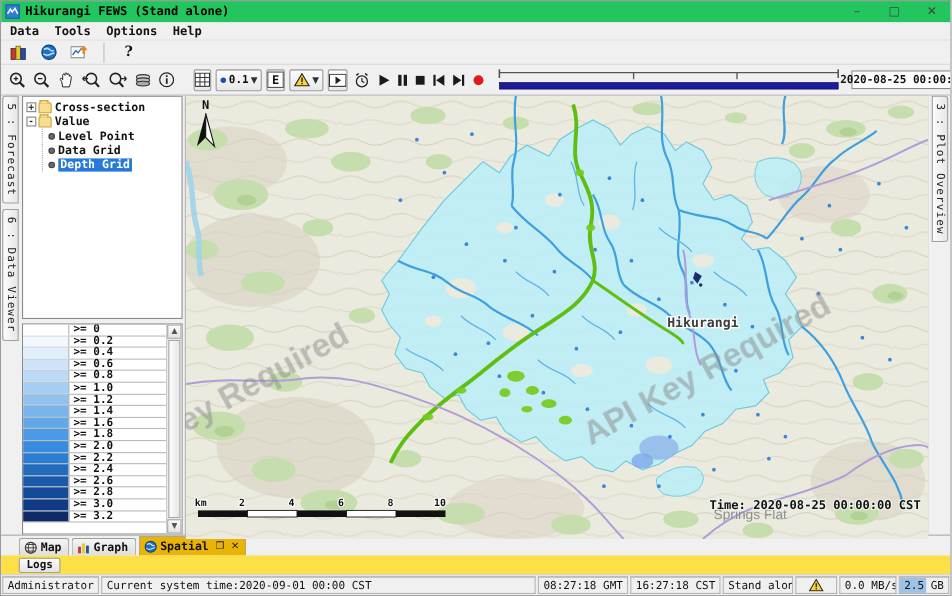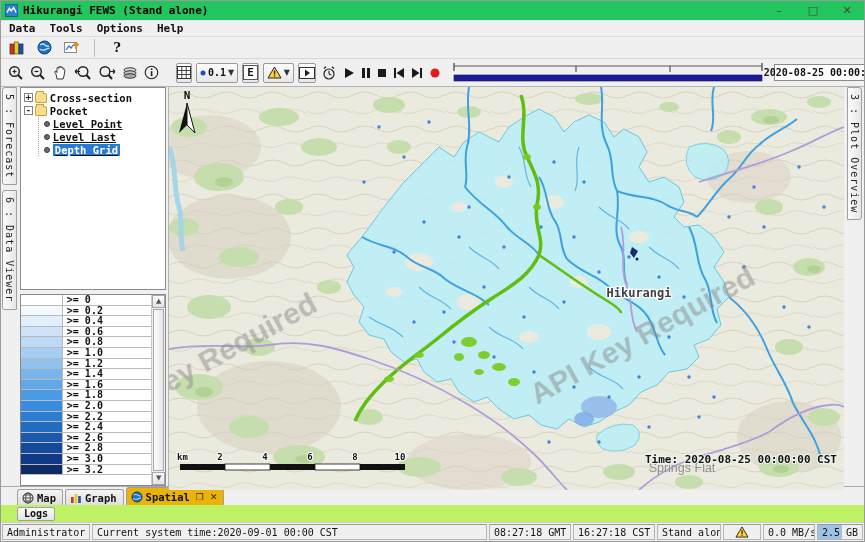--- a/index.html
+++ b/index.html
@@ -39,21 +39,21 @@
   .vtab { writing-mode:vertical-rl; font-size:10px; letter-spacing:1px; color:#222; background:linear-gradient(90deg,#fcfcfc,#e6e6e6); border:1px solid #9f9f9f; border-radius:3px 0 0 3px; padding:6px 1px; margin-bottom:5px; white-space:nowrap; }
   .vstrip.right .vtab { border-radius:0 3px 3px 0; }
 
   .left-panel { width:152px; display:flex; flex-direction:column; background:#f0f0f0; padding:0 2px; }
   .tree-box { height:203px; background:#fff; border:1px solid #8a8a8a; overflow:hidden; padding:3px 0 0 3px; }
   .tree-row { display:flex; align-items:center; height:13px; white-space:nowrap; font-weight:bold; font-size:10.5px; }
   .expander { width:9px; height:9px; border:1px solid #848484; background:#fff; font-size:8px; line-height:7px; text-align:center; margin-right:2px; flex:none; font-family:"DejaVu Sans",sans-serif; }
   .folder { width:12px; height:10px; background:#f7de8e; border:1px solid #c9a33c; border-radius:1px 2px 1px 1px; margin-right:3px; flex:none; position:relative; }
   .folder:before { content:""; position:absolute; top:-3px; left:0; width:6px; height:2px; background:#f7de8e; border:1px solid #c9a33c; border-bottom:none; }
   .bullet { width:6px; height:6px; border-radius:50%; background:#6b6b6b; border:1px solid #3d3d3d; margin:0 3px 0 1px; flex:none; }
-  .tree-children { margin-left:14px; border-left:1px dotted #aaa;text-decoration:underline; }
+  .tree-children { margin-left:14px; border-left:1px dotted #aaa; }
   .tree-leaf { padding-left:4px; }
   .tree-label.selected { background:#2779d8; color:#fff; padding:0 2px; }
 
   .splitter { height:4px; }
   .legend-box { flex:1; background:#fff; border:1px solid #8a8a8a; display:flex; flex-direction:column; overflow:hidden; }
   .legend-header { height:17px; display:flex; align-items:center; gap:4px; padding-left:4px; border-bottom:1px solid #c9c9c9; font-weight:bold; font-size:10.5px; flex:none; }
   .checkbox { width:9px; height:9px; border:1px solid #777; background:#fff; flex:none; }
   .legend-body { flex:1; display:flex; min-height:0; }
   .legend-list { flex:1; overflow:hidden; }
   .legend-row { display:flex; height:10.6px; border-bottom:1px solid #b9b9b9; font-size:10px; font-weight:bold; }
@@ -64,21 +64,21 @@
   .sb-thumb { flex:1; margin:1px; border:1px solid #a8a8a8; background:linear-gradient(90deg,#fdfdfd,#e6e6e6); }
 
   .map-wrap { width:675px; height:403px; position:relative; border-left:1px solid #b4b4b4; }
   .map-wrap svg { display:block; }
 
   
   .bottom-tabs { height:19px; background:#f0f0f0; border-top:1px solid #a9a9a9; display:flex; align-items:flex-end; gap:2px; padding-left:16px; }
   .btab { display:flex; align-items:center; gap:3px; border:1px solid #9f9f9f; border-bottom:none; border-radius:3px 3px 0 0; background:linear-gradient(#f4f4f4,#dedede); padding:1px 6px 1px 4px; height:16px; font-size:10.5px; font-weight:bold; }
   .btab.active { background:#eab308; height:18px; box-shadow:0 1px 0 #f0f0f0;justify-content:space-between; }
   .btab .mini-ctl { font-size:9px; margin-left:3px; color:#222; font-family:"DejaVu Sans",sans-serif; font-weight:bold; }
-  .logs-row { height:17px; background:#bef264; display:flex; align-items:center; padding-left:16px;text-align:center; }
+  .logs-row { height:17px; background:#fde047; display:flex; align-items:center; padding-left:16px;text-align:center; }
   .logs-btn { height:14px; border:1px solid #9f9f9f; border-radius:2px; background:linear-gradient(#fcfcfc,#e3e3e3); font-size:10px; font-weight:bold; padding:0 6px; display:flex; align-items:center; }
 
   
   .statusbar { height:19px; background:#f0f0f0; border-top:1px solid #cfcfcf; display:flex; align-items:stretch; padding:1px; gap:2px; font-size:10px; }
   .status-cell { border:1px solid #b5b5b5; border-top-color:#9a9a9a; background:#f0f0f0; display:flex; align-items:center; padding:0 4px; white-space:nowrap; overflow:hidden; position:relative; }
   .mem-fill { position:absolute; left:0; top:0; bottom:0; width:55%; background:#9cc3e6; }
   .mem-text { position:relative; }
 
   .icon-img { display:block; }
 </style>
@@ -274,30 +274,30 @@
     <div class="left-panel">
       <div class="tree-box">
         <div class="tree-row">
           <span class="expander">+</span>
           <span class="folder"></span>
           <span class="tree-label">Cross-section</span>
         </div>
         <div class="tree-row">
           <span class="expander">-</span>
           <span class="folder"></span>
-          <span class="tree-label">Pocket</span>
+          <span class="tree-label">Value</span>
         </div>
         <div class="tree-children">
           <div class="tree-row tree-leaf">
             <span class="bullet"></span>
             <span class="tree-label">Level Point</span>
           </div>
           <div class="tree-row tree-leaf">
             <span class="bullet"></span>
-            <span class="tree-label">Level Last</span>
+            <span class="tree-label">Data Grid</span>
           </div>
           <div class="tree-row tree-leaf">
             <span class="bullet"></span>
             <span class="tree-label selected">Depth Grid</span>
           </div>
         </div>
       </div>
       <div class="splitter"></div>
       <div class="legend-box">
         <div class="legend-body">

